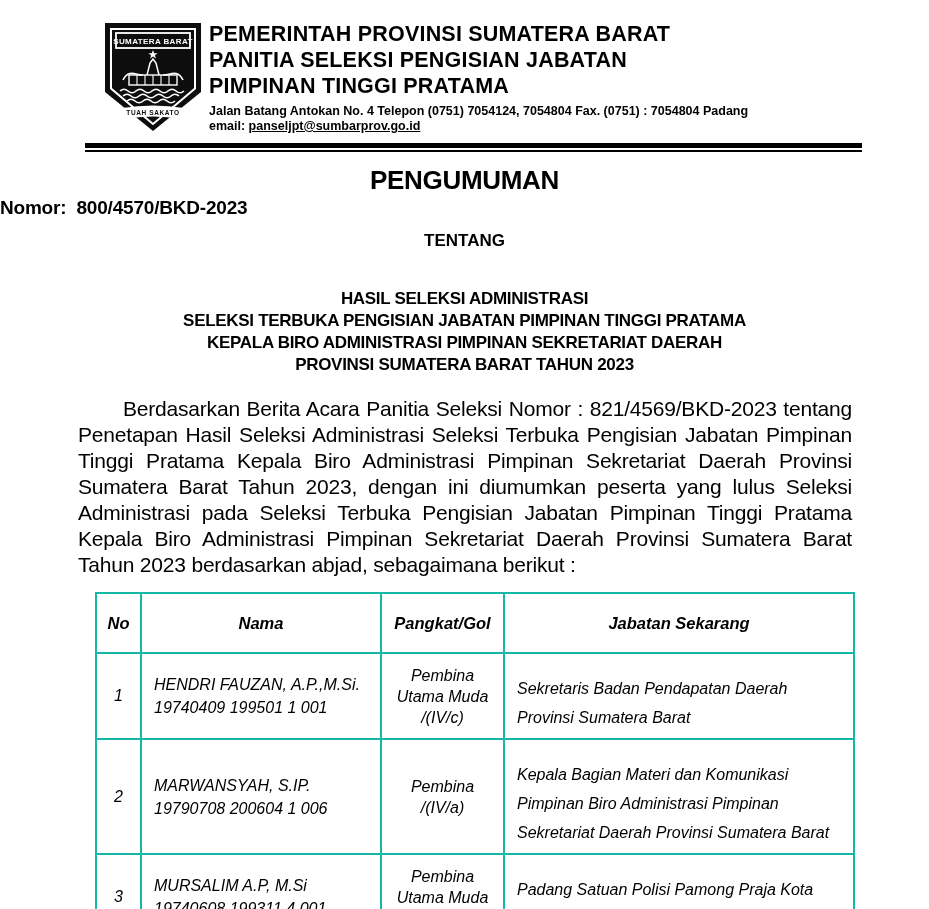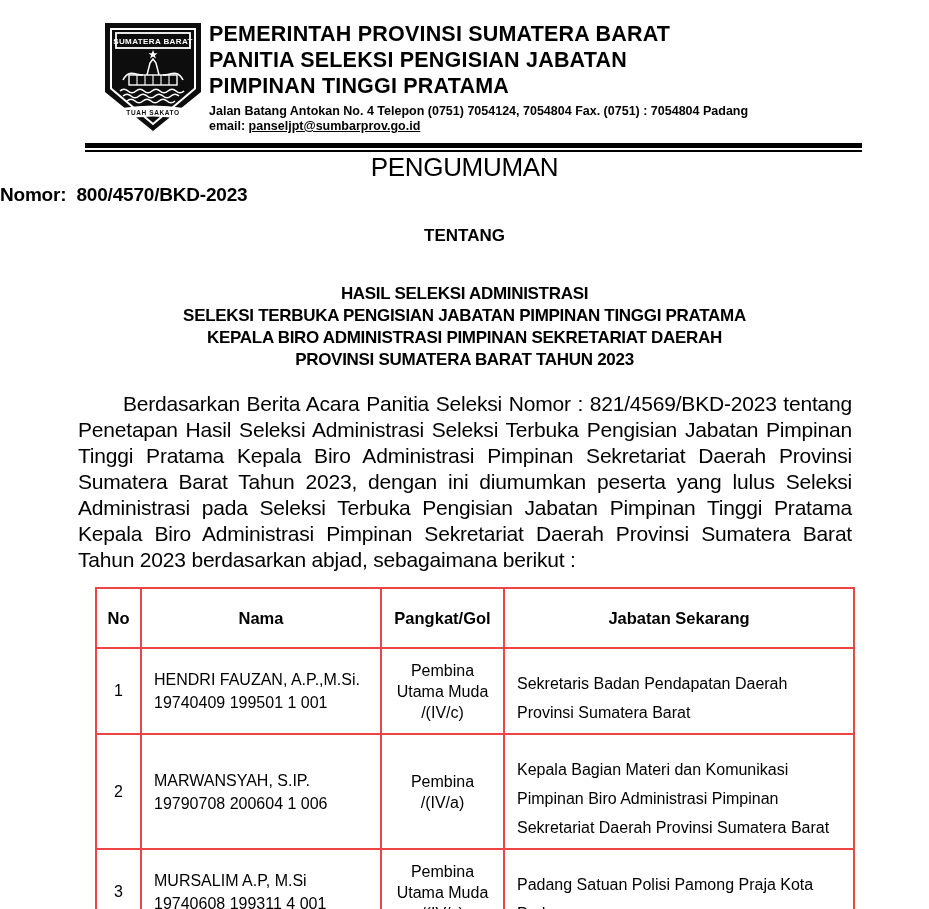--- a/index.html
+++ b/index.html
@@ -17,34 +17,34 @@
   .org-line { font-weight:bold; font-size:21.5px; line-height:26px; letter-spacing:0.2px; }
   .addr-line { font-weight:bold; font-size:12.5px; line-height:15px; margin-top:5px; }
   .email-line { font-weight:bold; font-size:12.5px; line-height:15px; }
   .email-link { text-decoration:underline; }
 
   .rule { margin:9px 67px 0 85px; }
   .rule-thick { height:5px; background:#000; }
   .rule-thin  { height:2px; background:#000; margin-top:2px; }
 
   
-  .doc-title { text-align:center; font-weight:normal; font-size:26px; letter-spacing:-0.3px; }
+  .doc-title { text-align:center; font-weight:bold; font-size:26px; margin-top:13px; letter-spacing:-0.3px; }
   .doc-number { font-weight:bold; font-size:19px; margin-top:1px; white-space:pre; letter-spacing:-0.2px; }
-  .doc-tentang { text-align:center; font-weight:bold; font-size:17px; margin-top:20px; }
+  .doc-tentang { text-align:center; font-weight:bold; font-size:17px; margin-top:12px; }
   .subject { text-align:center; font-weight:bold; font-size:17px; line-height:22px; margin-top:37px; letter-spacing:-0.3px; }
 
   
   .paragraph {
     margin:20px 77px 0 78px; font-size:21px; line-height:26px;
     text-align:justify; text-indent:45px; letter-spacing:-0.2px;
   }
 
   
   table.result { border-collapse:collapse; margin:14px 0 0 95px; width:758px; table-layout:fixed; }
-  table.result th, table.result td { border:2px solid #ef4444; font-size:16px; vertical-align:middle; }
+  table.result th, table.result td { border:2px solid #14b8a6; font-size:16px; vertical-align:middle;font-style:italic; }
   table.result th { font-weight:bold; text-align:center; height:60px; font-size:16.5px; }
   col.c-no { width:45px; } col.c-nama { width:240px; } col.c-pangkat { width:123px; } col.c-jabatan { width:350px; }
   td.no-cell { text-align:center; }
   td.nama-cell { padding:6px 10px 6px 12px; white-space:pre-line; line-height:23px; }
   td.pangkat-cell { text-align:center; white-space:pre-line; line-height:21px; padding:4px 2px; }
   td.jabatan-cell { padding:20px 10px 6px 12px; white-space:pre-line; line-height:29px; }
   tr.r1 { height:80px; } tr.r2 { height:80px; } tr.r3 { height:76px; }
 
   
   svg text { font-family:"Liberation Sans", sans-serif; }

